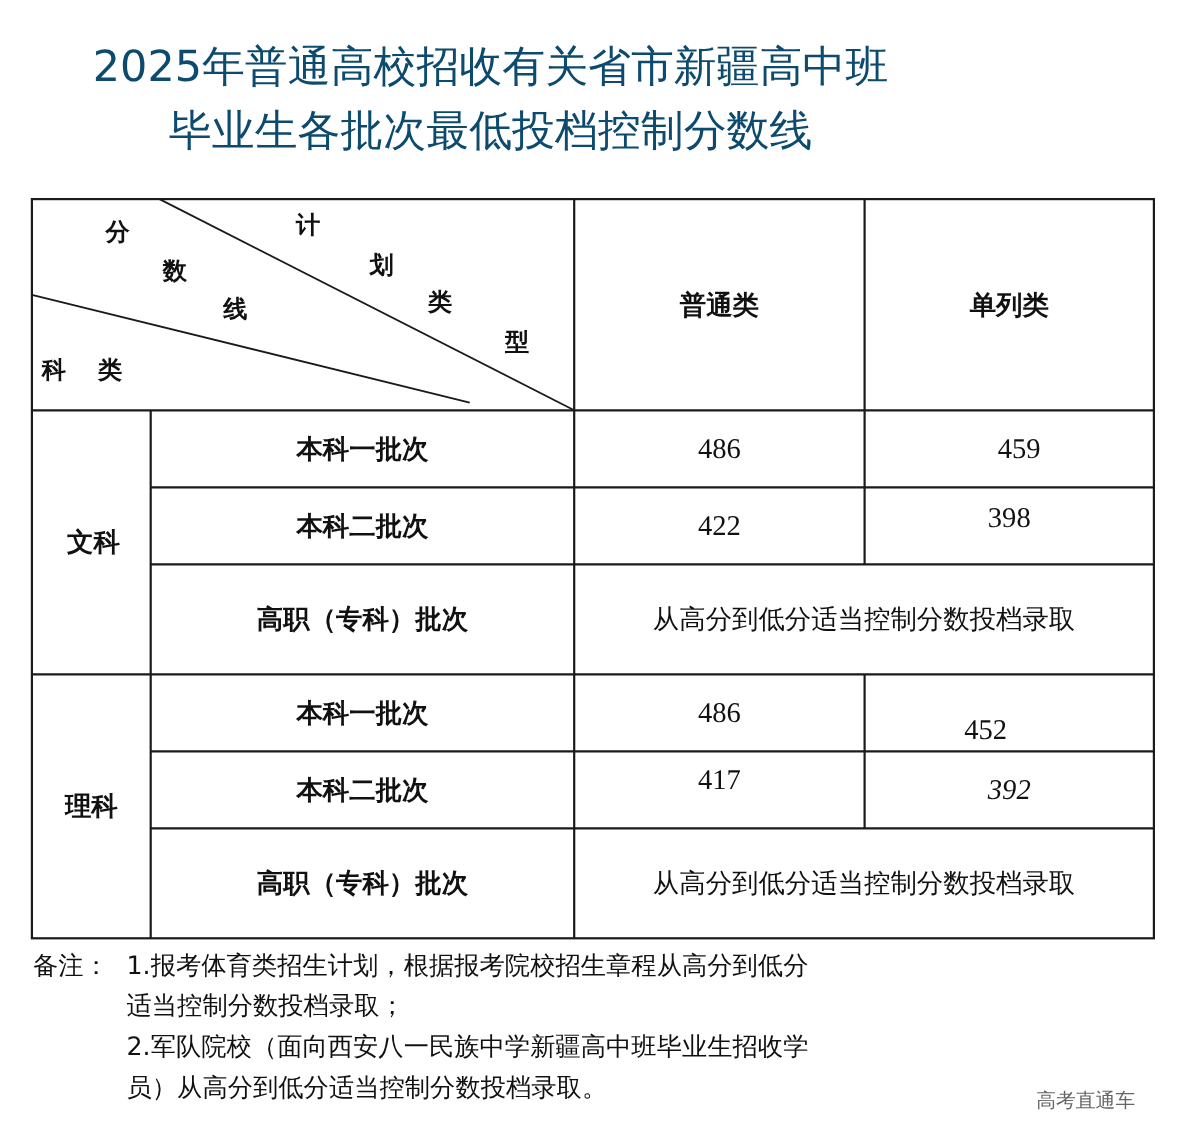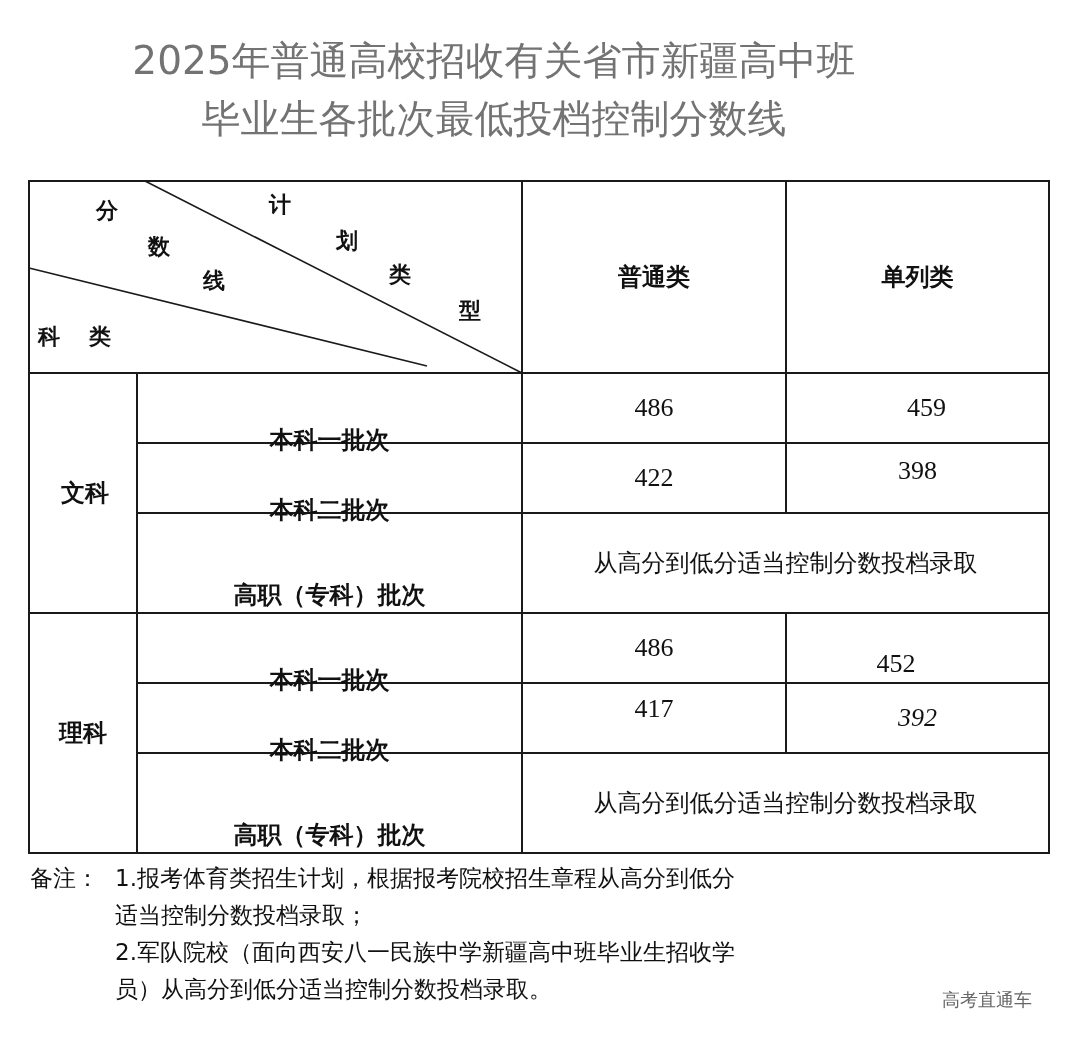--- a/index.html
+++ b/index.html
@@ -1,27 +1,27 @@
 <!DOCTYPE html>
 <html><head>
   <meta charset="utf-8">
   <style>
     html, body { margin: 0; padding: 0; background: #ffffff; }
     body { width: 1080px; height: 1039px; position: relative; overflow: hidden;
            font-family: "DejaVu Sans", "Liberation Sans", sans-serif; color: #111; }
     .title { position: absolute; left: 0; width: 892px; text-align: center;
              font-family: "DejaVu Sans", "Liberation Sans", sans-serif;
-             font-size: 39px; color: #737373; letter-spacing: 0px; white-space: nowrap; padding-left: 48px; }
+             font-size: 39px; color: #0c4a6e; letter-spacing: 0px; white-space: nowrap; }
     .title.l1 { top: 34px; }
     .title.l2 { top: 92px; }
     .tbl { position: absolute; left: 0; top: 0; width: 1080px; height: 1039px; }
     .cell { position: absolute; display: flex; align-items: center; justify-content: center;
             box-sizing: border-box; text-align: center; white-space: nowrap; }
     .hdr { font-size: 24px; font-weight: bold; }
-    .batch { font-size: 24px; font-weight: bold; margin-top: 32px; }
+    .batch { font-size: 24px; font-weight: bold; }
     .subj { font-size: 24px; font-weight: bold; }
     .num { font-family: "Liberation Serif", "DejaVu Serif", serif; font-size: 26px; }
     .merged { font-size: 24px; }
     .diag { position: absolute; font-size: 22px; font-weight: bold; }
     .notes { position: absolute; left: 30px; top: 860px; font-size: 23px; line-height: 37px; color: #111; }
     .notes .row { display: flex; }
     .notes .lbl { width: 85px; }
     .notes .indent { padding-left: 85px; }
     .watermark { position: absolute; left: 942px; top: 988px; font-size: 18px; color: #666; }
   </style>

